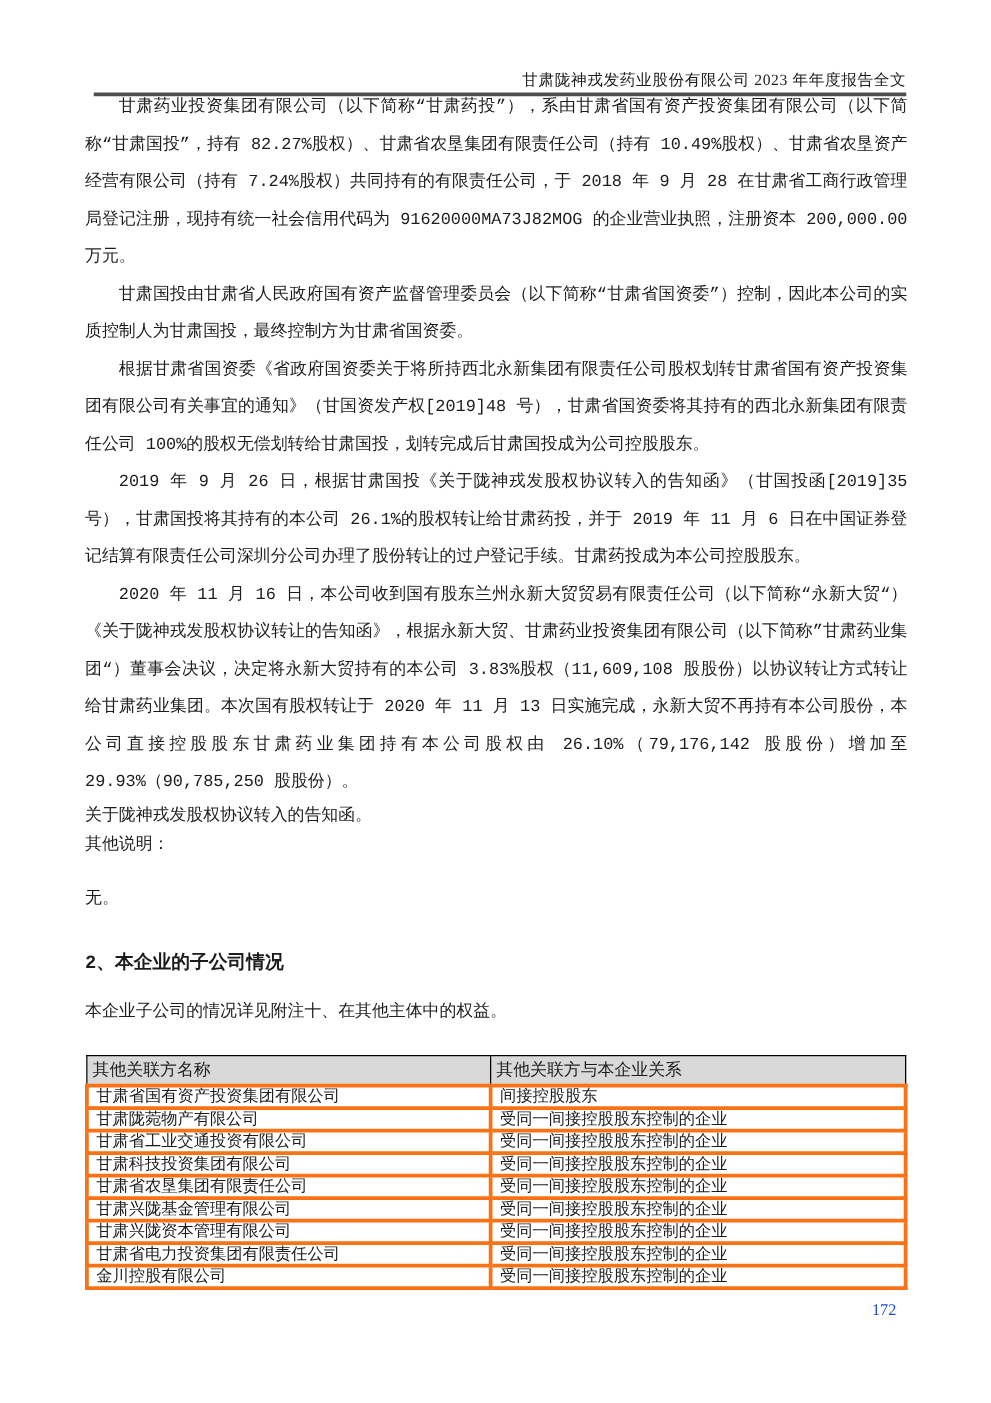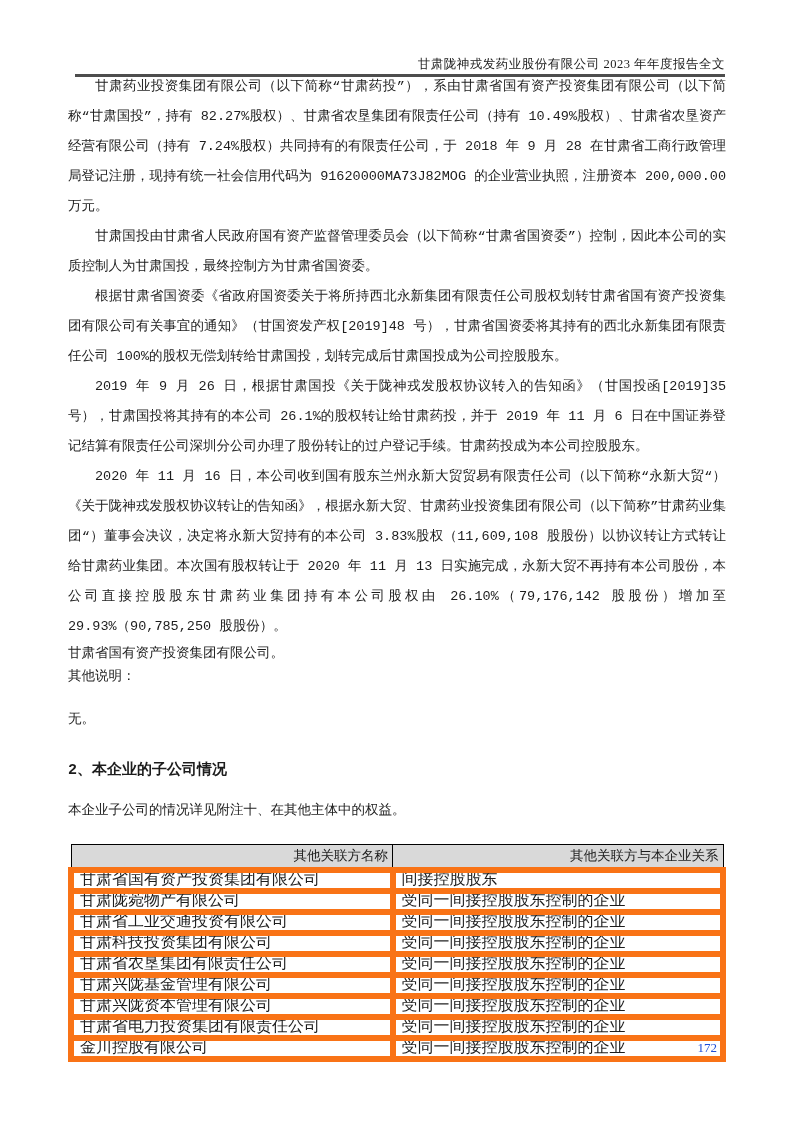--- a/index.html
+++ b/index.html
@@ -55,28 +55,28 @@
     width:100%;
     border-collapse:collapse;
     table-layout:fixed;
   }
   .related-table th {
     width:49.3%;
     background:#d9d9d9;
     border:1px solid #000;
     font-size:13.5px;
     font-weight:normal;
-    text-align:right;
+    text-align:left;
     padding:2px 4px;
     height:18px;
   }
   .related-table th:last-child { width:50.7%; }
   .related-table td {
-    border:6px solid #f97316;
-    font-size:16px;
+    border:3px solid #f97316;
+    font-size:13px;
     line-height:15px;
     padding:0 6px;
     height:15px;
     white-space:nowrap;
     overflow:hidden;
   }
   .page-number {
     position:absolute;
     top:1040px; right:76px;
     font-size:13px;
@@ -94,21 +94,21 @@
   <div class="body-area">
 
     <div>
         <p class="para">甘肃药业投资集团有限公司（以下简称“甘肃药投”），系由甘肃省国有资产投资集团有限公司（以下简称“甘肃国投”，持有 82.27%股权）、甘肃省农垦集团有限责任公司（持有 10.49%股权）、甘肃省农垦资产经营有限公司（持有 7.24%股权）共同持有的有限责任公司，于 2018 年 9 月 28 在甘肃省工商行政管理局登记注册，现持有统一社会信用代码为 91620000MA73J82MOG 的企业营业执照，注册资本 200,000.00 万元。</p>
         <p class="para">甘肃国投由甘肃省人民政府国有资产监督管理委员会（以下简称“甘肃省国资委”）控制，因此本公司的实质控制人为甘肃国投，最终控制方为甘肃省国资委。</p>
         <p class="para">根据甘肃省国资委《省政府国资委关于将所持西北永新集团有限责任公司股权划转甘肃省国有资产投资集团有限公司有关事宜的通知》（甘国资发产权[2019]48 号），甘肃省国资委将其持有的西北永新集团有限责任公司 100%的股权无偿划转给甘肃国投，划转完成后甘肃国投成为公司控股股东。</p>
         <p class="para">2019 年 9 月 26 日，根据甘肃国投《关于陇神戎发股权协议转入的告知函》（甘国投函[2019]35 号），甘肃国投将其持有的本公司 26.1%的股权转让给甘肃药投，并于 2019 年 11 月 6 日在中国证券登记结算有限责任公司深圳分公司办理了股份转让的过户登记手续。甘肃药投成为本公司控股股东。</p>
         <p class="para">2020 年 11 月 16 日，本公司收到国有股东兰州永新大贸贸易有限责任公司（以下简称“永新大贸“）《关于陇神戎发股权协议转让的告知函》，根据永新大贸、甘肃药业投资集团有限公司（以下简称”甘肃药业集团“）董事会决议，决定将永新大贸持有的本公司 3.83%股权（11,609,108 股股份）以协议转让方式转让给甘肃药业集团。本次国有股权转让于 2020 年 11 月 13 日实施完成，永新大贸不再持有本公司股份，本公司直接控股股东甘肃药业集团持有本公司股权由 26.10%（79,176,142 股股份）增加至 29.93%（90,785,250 股股份）。</p>
       </div>
 
-    <p class="plain">甘肃省国有资产投资集团有限公司。</p>
+    <p class="plain">关于陇神戎发股权协议转入的告知函。</p>
     <p class="plain">其他说明：</p>
     <p class="plain none-line">无。</p>
 
     <h3 class="section-heading">2、本企业的子公司情况</h3>
     <p class="plain section-body">本企业子公司的情况详见附注十、在其他主体中的权益。</p>
 
 
     <table class="related-table">
       <thead>
         <tr>

